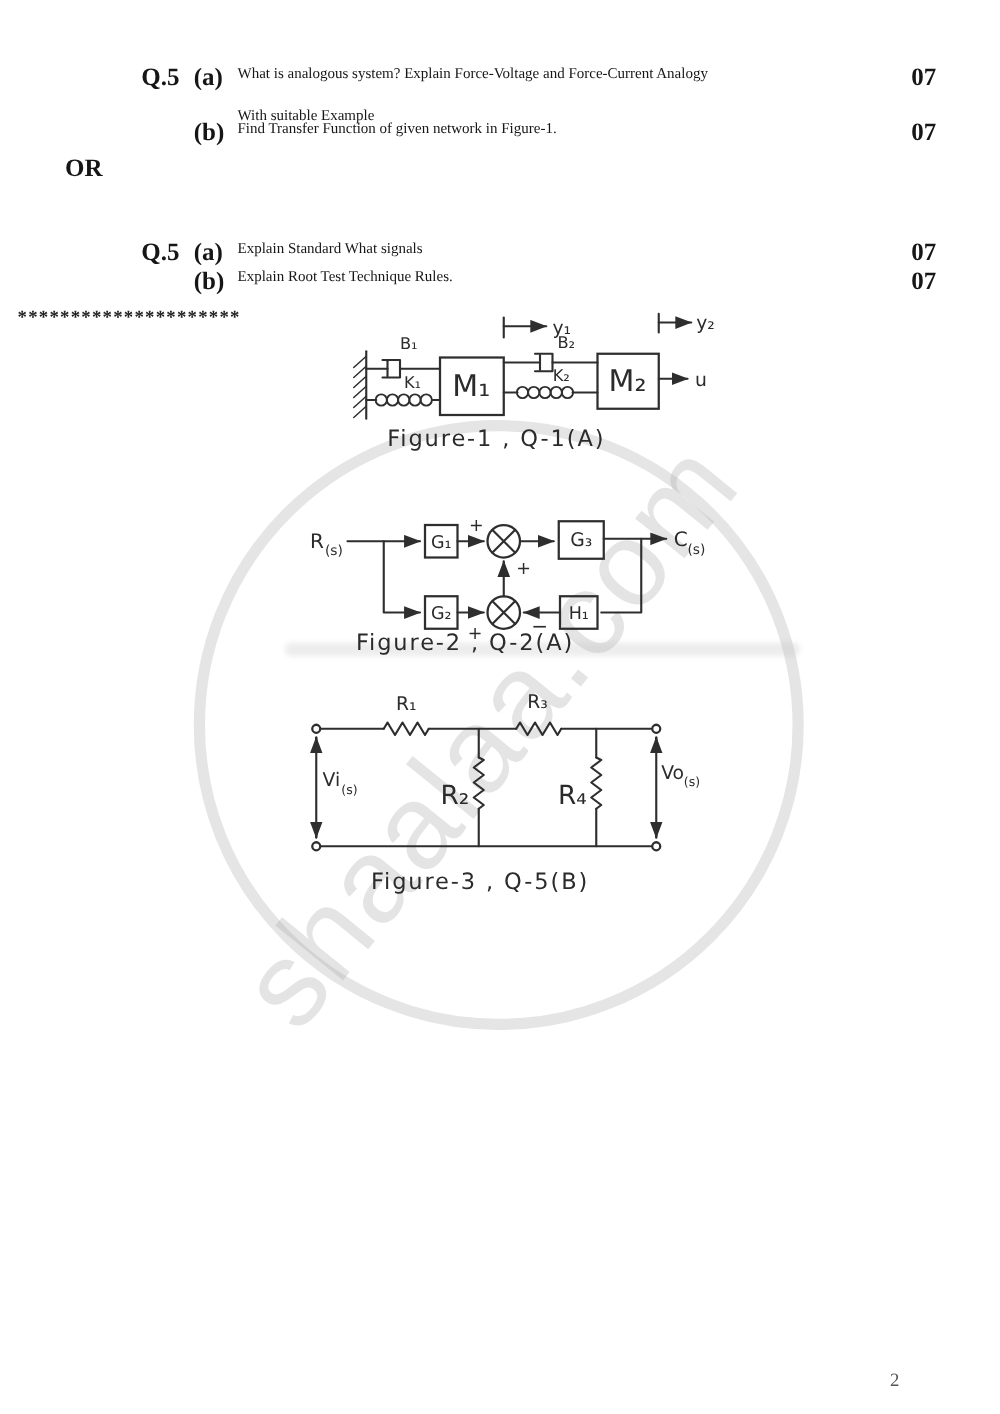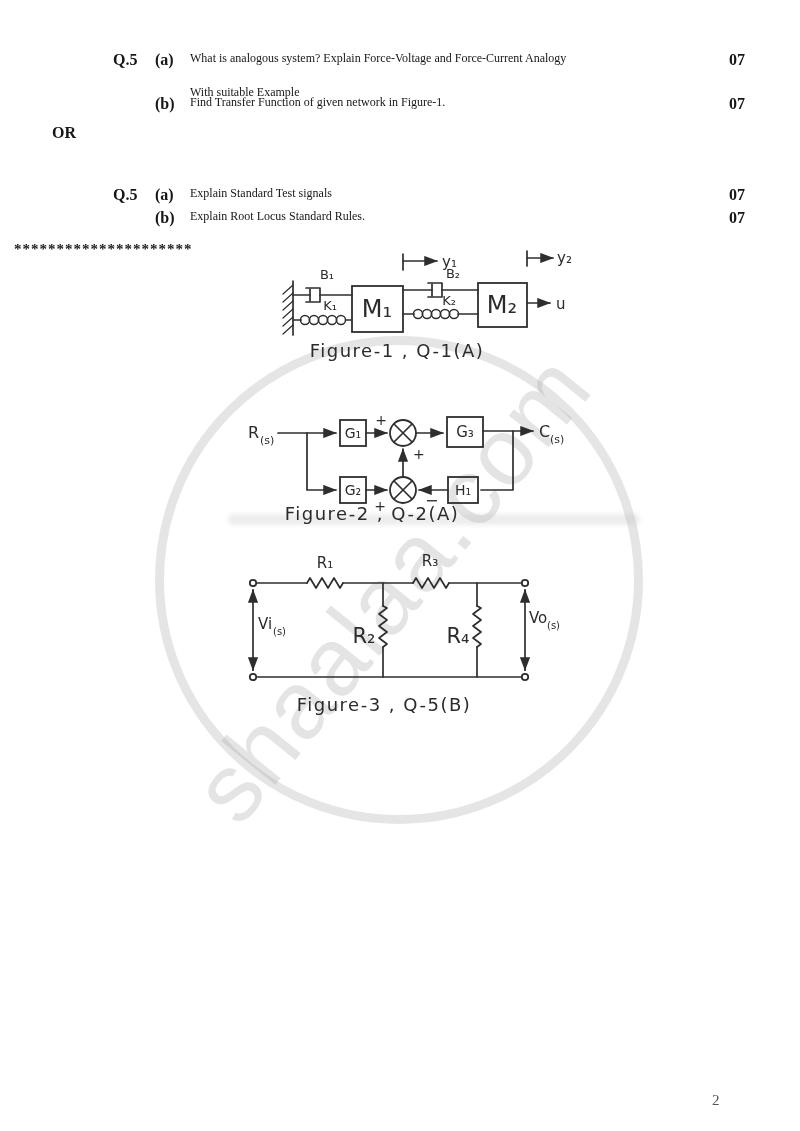--- a/index.html
+++ b/index.html
@@ -1,21 +1,21 @@
 <!DOCTYPE html>
 <html><head>
 <meta charset="utf-8">
 <style>
   html,body{margin:0;padding:0;background:#ffffff;}
   #page{
     position:relative;width:800px;height:1131px;background:#ffffff;
     font-family:"Liberation Serif",serif;color:#161616;overflow:hidden;
   }
   .abs{position:absolute;white-space:nowrap;}
-  .qnum,.qsub,.qmarks,.or{font-weight:bold;font-size:16px;}
+  .qnum,.qsub,.qmarks,.or{font-weight:bold;font-size:20px;}
   .qtext{font-size:12px;}
   .stars{font-weight:bold;font-size:15px;letter-spacing:1px;color:#222;}
   .watermark-ring{
     position:absolute;left:155px;top:336px;width:470px;height:470px;
     border:9px solid rgba(178,178,178,0.34);border-radius:50%;z-index:1;
   }
   .watermark-word{
     position:absolute;left:392px;top:588px;z-index:1;
     transform:translate(-50%,-50%) rotate(-51deg);
     font-family:"Liberation Sans",sans-serif;font-size:96px;letter-spacing:2px;
@@ -52,25 +52,25 @@
     <span class="abs qsub" style="left:155px;top:95px">(b)</span>
     <span class="abs qtext" style="left:190px;top:95px">Find Transfer Function of given network in Figure-1.</span>
     <span class="abs qmarks" style="left:729px;top:95px">07</span>
   </div>
 
   <div class="abs or content" style="left:452px;top:124px;transform:translateX(-50%)">OR</div>
 
   <div class="content">
     <span class="abs qnum" style="left:113px;top:168px">Q.5</span>
     <span class="abs qsub" style="left:155px;top:168px">(a)</span>
-    <span class="abs qtext" style="left:190px;top:168px">Explain Standard Test signals</span>
+    <span class="abs qtext" style="left:190px;top:168px">Explain Standard What signals</span>
     <span class="abs qmarks" style="left:729px;top:168px">07</span>
 
     <span class="abs qsub" style="left:155px;top:191px">(b)</span>
-    <span class="abs qtext" style="left:190px;top:191px">Explain Root Locus Standard Rules.</span>
+    <span class="abs qtext" style="left:190px;top:191px">Explain Root Test Technique Rules.</span>
     <span class="abs qmarks" style="left:729px;top:191px">07</span>
   </div>
 
   <div class="abs stars content" style="left:414px;top:223px;transform:translateX(-50%)">*********************</div>
 
   <svg style="left:265px;top:240px" width="320" height="130" viewBox="265 240 320 130">
     <defs>
       <marker id="ah1" markerWidth="8" markerHeight="6" refX="7.5" refY="3" orient="auto">
         <path d="M0,0 L8,3 L0,6 Z" fill="#2e2e2e"></path>
       </marker>

